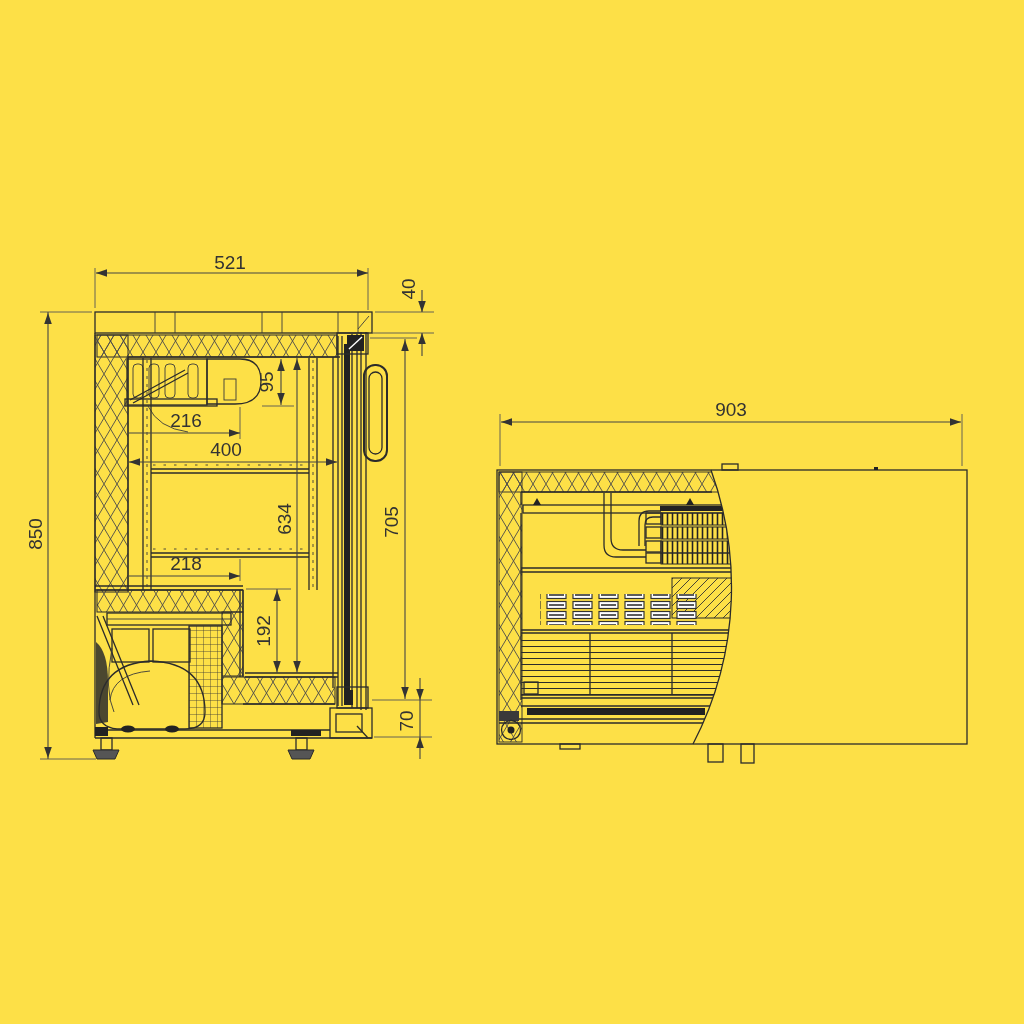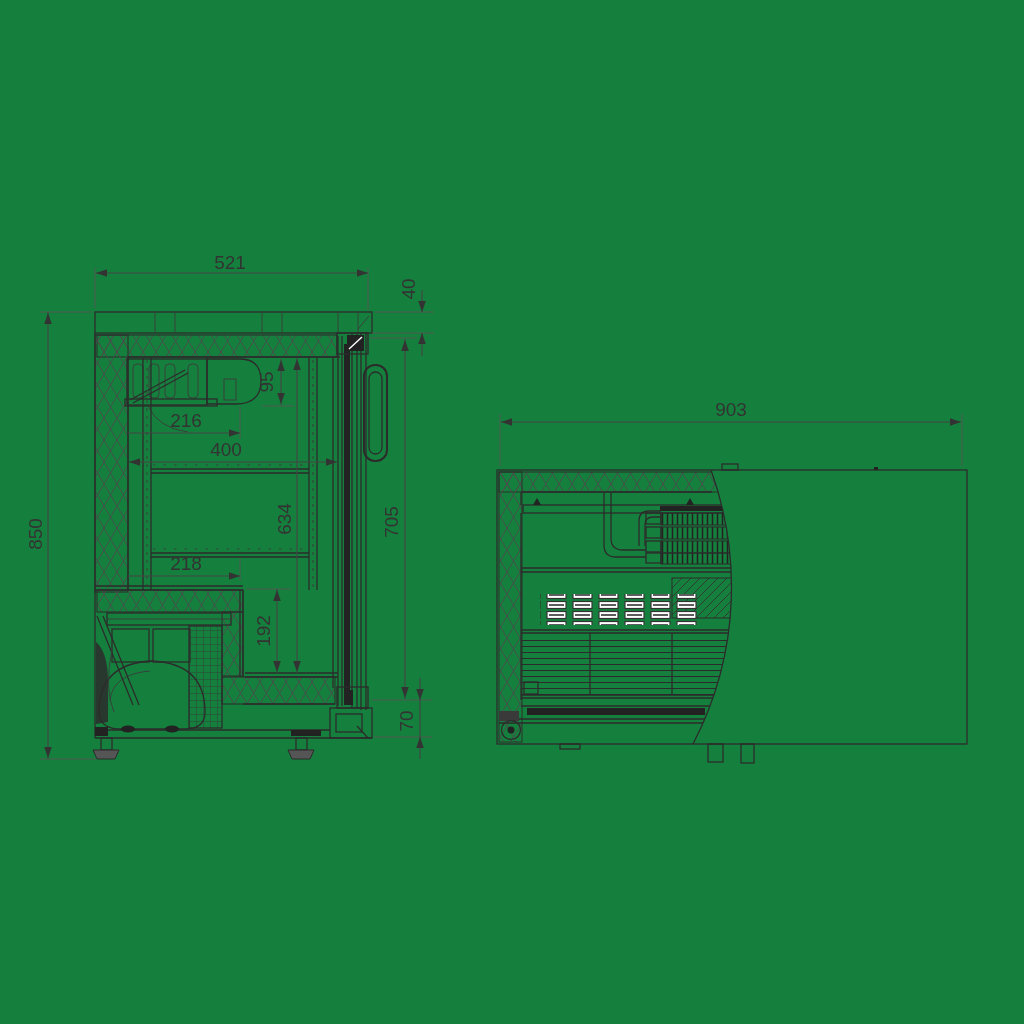--- a/index.html
+++ b/index.html
@@ -1,16 +1,16 @@
 <!DOCTYPE html>
 <html><head>
 <meta charset="utf-8">
 <style>
   html,body{margin:0;padding:0;background:#fff;}
-  .stage{width:1024px;height:1024px;background:#15803d;position:relative;overflow:hidden;}
+  .stage{width:1024px;height:1024px;background:#fde047;position:relative;overflow:hidden;}
   svg{display:block;}
   .ln{stroke:#2b2b2b;stroke-width:1.3;fill:none;}
   .ln2{stroke:#2b2b2b;stroke-width:2;fill:none;}
   .thin{stroke:#3a3a3a;stroke-width:0.9;fill:none;}
   .dml{stroke:#444;stroke-width:1.1;fill:none;}
   .ext{stroke:#555;stroke-width:0.9;fill:none;}
   .darkfill{fill:#222;stroke:none;}
   .greyfill{fill:#555;stroke:#2b2b2b;stroke-width:1;}
   .dim{font-family:"Liberation Sans","DejaVu Sans",sans-serif;font-size:19px;fill:#333;}
 </style>

